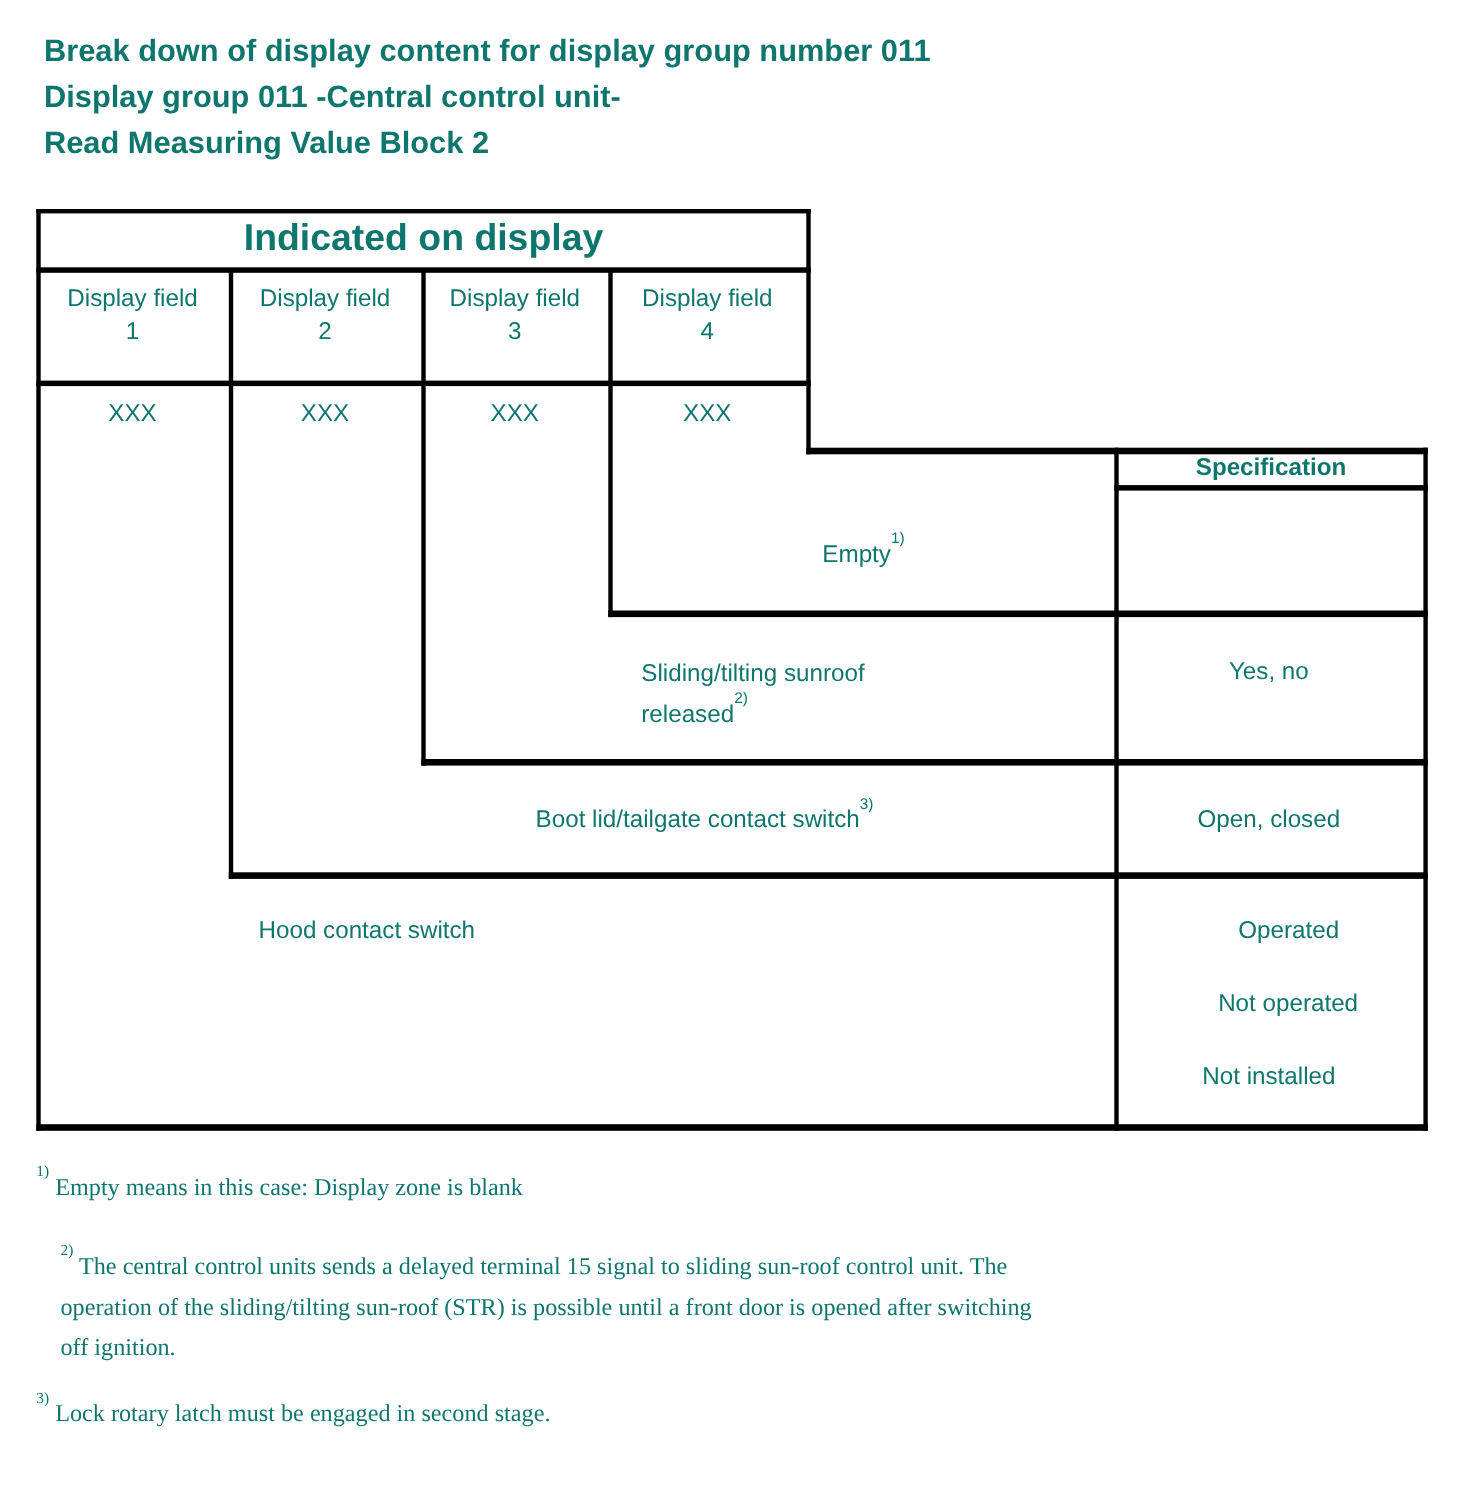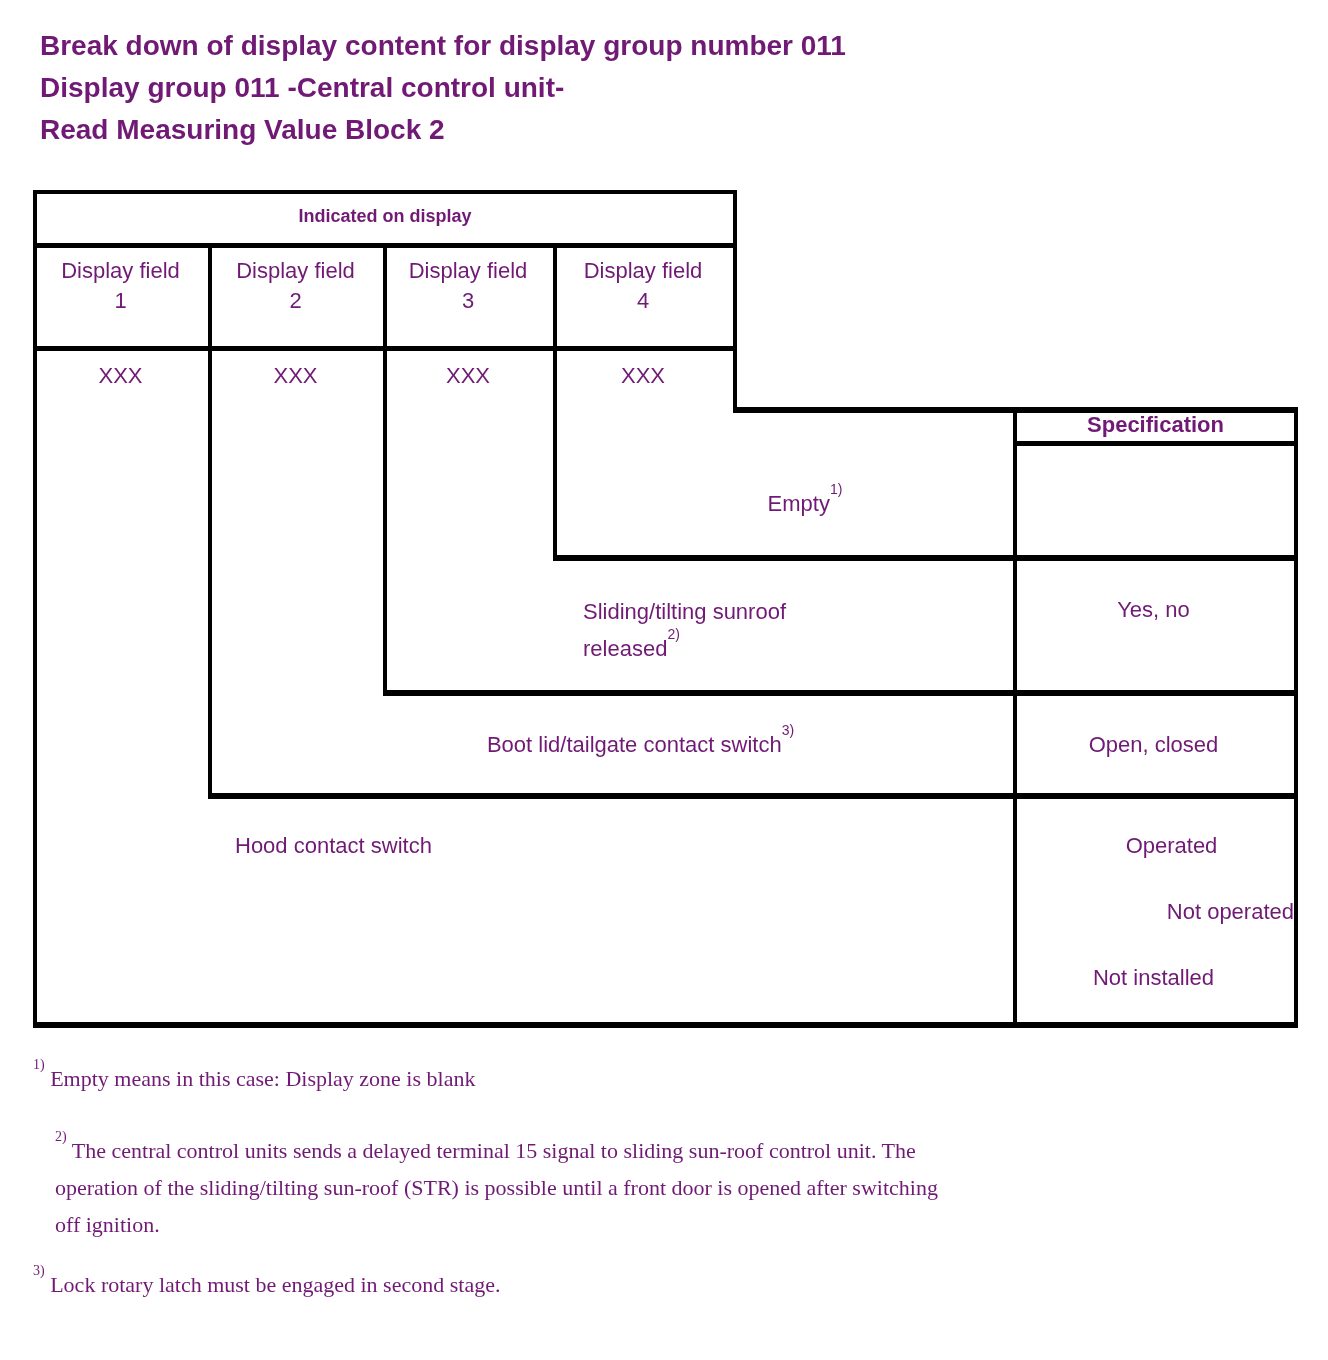--- a/index.html
+++ b/index.html
@@ -1,24 +1,24 @@
 <!DOCTYPE html>
 <html><head>
 <meta charset="utf-8">
 <style>
   html,body { margin:0; padding:0; background:#ffffff; }
   .page {
     position:relative; width:1328px; height:1360px; background:#ffffff;
-    font-family:"Liberation Sans", sans-serif; color:#701a75; overflow:hidden;
+    font-family:"Liberation Sans", sans-serif; color:#0f766e; overflow:hidden;
   }
   .t  { position:absolute; font-size:22px; line-height:28px; white-space:nowrap; }
   .ctr { text-align:center; }
   .hl, .vl { position:absolute; background:#000000; }
   .title-line { position:absolute; left:40px; font-size:28px; font-weight:bold; white-space:nowrap; }
-  .big-head { font-size:18px; font-weight:bold; }
+  .big-head { font-size:34px; font-weight:bold; }
   .spec-head { font-weight:bold; }
   .two-line { white-space:normal; line-height:30px; }
   sup.fn {
     font-size:14px; position:relative; top:-9px; line-height:0;
   }
   .foot { position:absolute; left:33px; font-size:22px; white-space:nowrap;font-family:Liberation Serif, serif; }
   .foot .line { height:37px; }
 </style>
 </head>
 <body>
@@ -66,38 +66,38 @@
     <span>4</span>
   </div>
 
   <div class="t ctr" style="left:33px;  top:362px; width:175px;">XXX</div>
   <div class="t ctr" style="left:208px; top:362px; width:175px;">XXX</div>
   <div class="t ctr" style="left:383px; top:362px; width:170px;">XXX</div>
   <div class="t ctr" style="left:553px; top:362px; width:180px;">XXX</div>
 
   <div class="t ctr spec-head" style="left:1013px; top:411px; width:285px;">Specification</div>
 
-  <div class="t ctr" style="left:557px; top:490px; width:456px;padding-left:20px;">
+  <div class="t ctr" style="left:557px; top:490px; width:456px;">
     <span>Empty</span><sup class="fn">1)</sup>
   </div>
 
   <div class="t" style="left:583px; top:593px; line-height:37px;">
     <span>Sliding/tilting sunroof</span><br>
     <span>released</span><sup class="fn">2)</sup>
   </div>
   <div class="t ctr" style="left:1013px; top:596px; width:281px;">Yes, no</div>
 
   <div class="t ctr" style="left:208px; top:731px; width:805px;padding-left:30px;">
     <span>Boot lid/tailgate contact switch</span><sup class="fn">3)</sup>
   </div>
   <div class="t ctr" style="left:1013px; top:731px; width:281px;">Open, closed</div>
 
   <div class="t" style="left:235px; top:832px;">Hood contact switch</div>
   <div class="t ctr" style="left:1013px; top:832px; width:317px;">Operated</div>
-  <div class="t ctr" style="left:1013px; top:898px; width:281px;text-align:right;">Not operated</div>
+  <div class="t ctr" style="left:1013px; top:898px; width:316px;">Not operated</div>
   <div class="t ctr" style="left:1013px; top:964px; width:281px;">Not installed</div>
 
   <div class="foot" style="top:1066px;">
     <sup class="fn">1)</sup>
     <span>Empty means in this case: Display zone is blank</span>
   </div>
 
   <div class="foot" style="top:1138px;margin-left:22px;">
     <div class="line">
       <sup class="fn">2)</sup>

